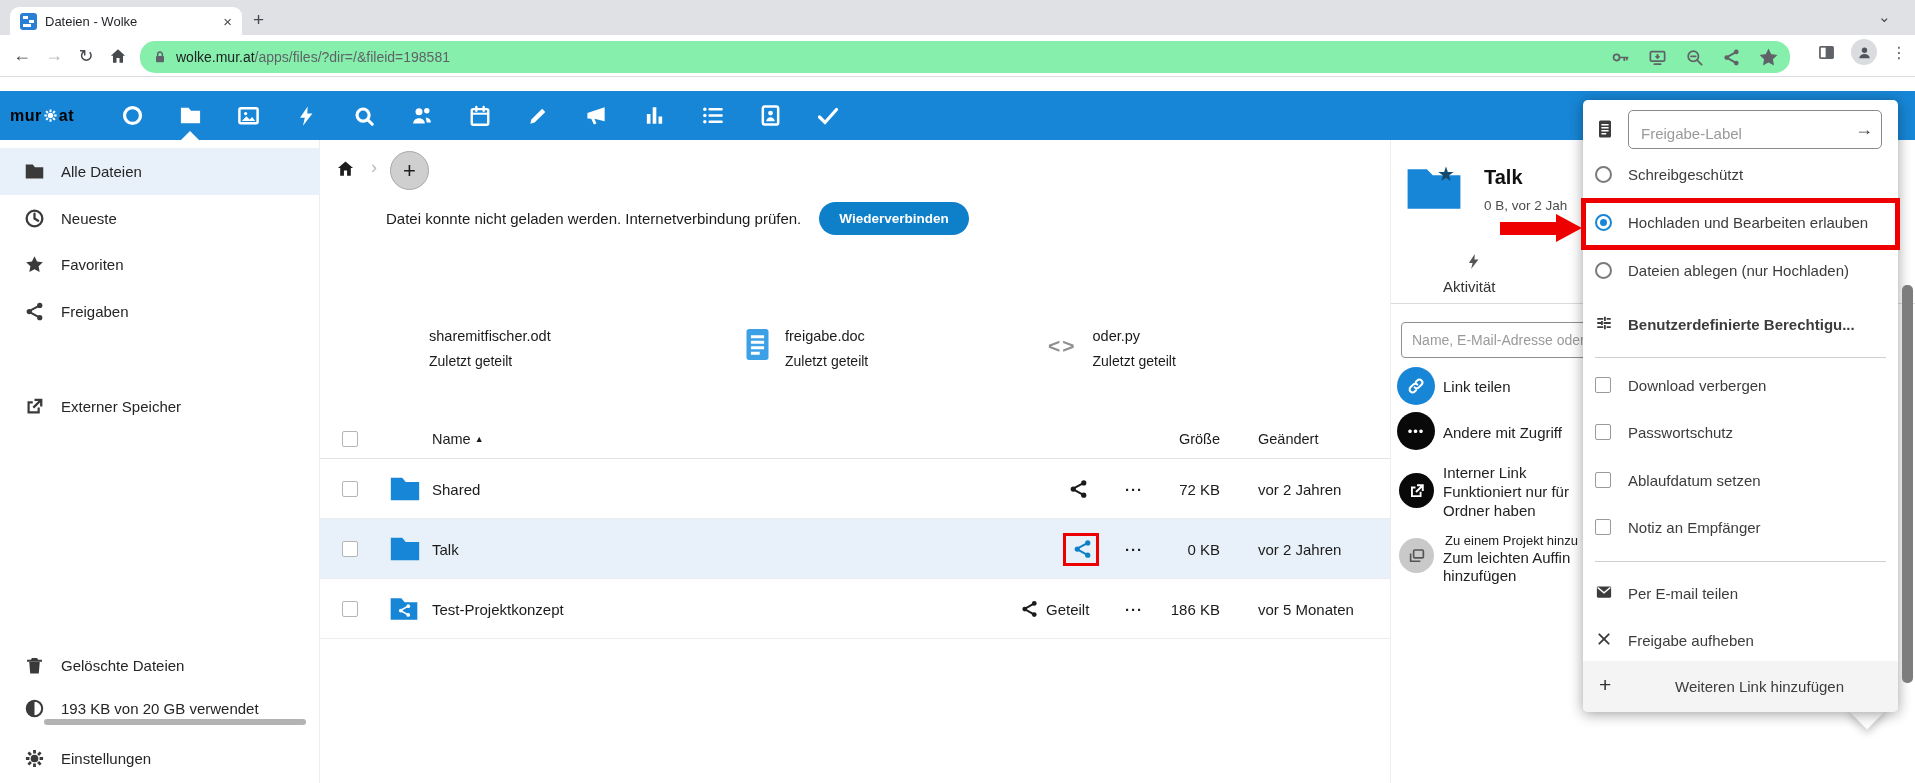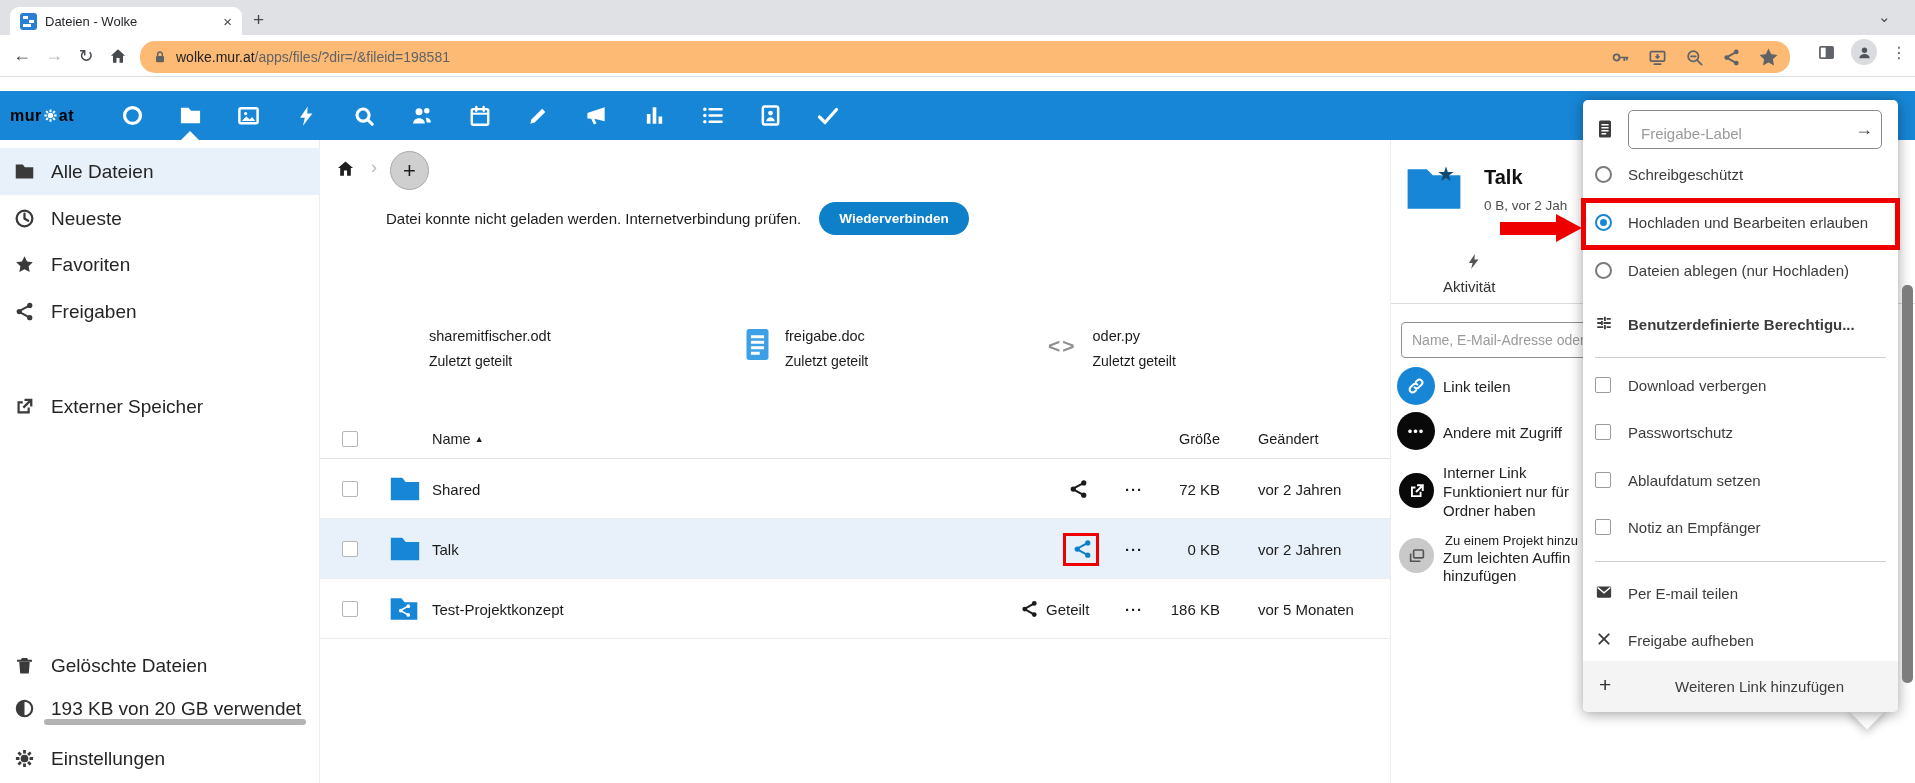--- a/index.html
+++ b/index.html
@@ -16,39 +16,39 @@
      linear-gradient(#fff,#fff) 0 0/5px 3px no-repeat,
      linear-gradient(#fff,#fff) 6px 4px/5px 3px no-repeat,
      linear-gradient(#fff,#fff) 0 8px/8px 3px no-repeat; }
   .tab-title { font-size:13px; color:#1f2125; white-space:nowrap; overflow:hidden; flex:1; }
   .tab-close { font-size:15px; color:#4a4d51; line-height:1; cursor:pointer; }
   .newtab { position:absolute; left:253px; top:9px; font-size:19px; color:#45484d; }
   .tab-chevron { position:absolute; left:1878px; top:8px; font-size:15px; color:#45484d; }
   .toolbar { position:absolute; left:0; top:35px; width:1915px; height:42px; background:#fff; border-bottom:1px solid #dcdde0; display:flex; align-items:center; }
   .nav-glyph { font-size:18px; color:#474a4e; width:32px; text-align:center; }
   .nav-glyph.disabled { color:#b6b8bb; }
-  .omnibox { position:absolute; left:140px; top:41px; width:1650px; height:30px; background:#fdba74; border-radius:15px; display:flex; align-items:center; padding:16px 12px; }
+  .omnibox { position:absolute; left:140px; top:41px; width:1650px; height:30px; background:#86efac; border-radius:15px; display:flex; align-items:center; padding:16px 12px; }
   .omni-url { font-size:14px; margin-left:8px; color:#202124; white-space:nowrap; }
   .omni-url .path { color:#5f6368; }
   .omni-icons { margin-left:auto; display:flex; align-items:center; gap:18px; color:#5f6368; }
   .tb-right { position:absolute; right:8px; top:39px; display:flex; align-items:center; gap:14px; color:#5f6368; }
   .avatar { width:26px; height:26px; border-radius:50%; background:#dadce0; display:flex; align-items:center; justify-content:center; color:#50555b; }
   .kebab-v { font-size:16px; color:#5f6368; letter-spacing:0; line-height:5px; text-align:center; }
 
   
   .nc-header { position:absolute; left:0; top:91px; width:1915px; height:49px; background:#1786d6; display:flex; align-items:center; }
   .nc-logo { color:#000000; font-weight:bold; font-size:16px; margin-left:10px; display:flex; align-items:center; letter-spacing:.5px; }
   .nc-apps { display:flex; align-items:center; gap:33px; margin-left:46px; }
   .nc-app { width:25px; height:25px; color:#fff; position:relative; display:flex; align-items:center; justify-content:center; }
   .nc-app.active::after { content:""; position:absolute; left:50%; bottom:-12px; transform:translateX(-50%);
       border-left:9px solid transparent; border-right:9px solid transparent; border-bottom:9px solid #fff; }
 
   
   .sidebar { position:absolute; left:0; top:140px; width:320px; height:643px; background:#fff; border-right:1px solid #ededed; }
-  .side-item { position:absolute; left:0; width:320px; height:47px; display:flex; align-items:center; padding-left:14px; gap:16px; font-size:19px; color:#252525; }
+  .side-item { position:absolute; left:0; width:320px; height:47px; display:flex; align-items:center; padding-left:24px; gap:16px; font-size:15px; color:#252525; }
   .side-item .ic { width:21px; height:21px; color:#3a3a3a; flex:0 0 21px; }
   .side-item.active { background:#e8f1fa; }
   .quota-bar { position:absolute; left:44px; top:579px; width:262px; height:6px; border-radius:3px; background:#b3b3b3; }
 
   
   .main { position:absolute; left:320px; top:140px; width:1070px; height:643px; background:#fff; }
   .crumb-home { position:absolute; left:16px; top:19px; color:#1d1d1d; }
   .crumb-sep { position:absolute; left:51px; top:17px; color:#b9b9b9; font-size:18px; }
   .crumb-add { position:absolute; left:70px; top:11px; width:39px; height:39px; border-radius:50%; background:#cfcfcf; border:1px solid #a8a8a8; display:flex; align-items:center; justify-content:center; font-size:22px; color:#1c1c1c; }
   .error-row { position:absolute; left:66px; top:62px; display:flex; align-items:center; gap:18px; }

